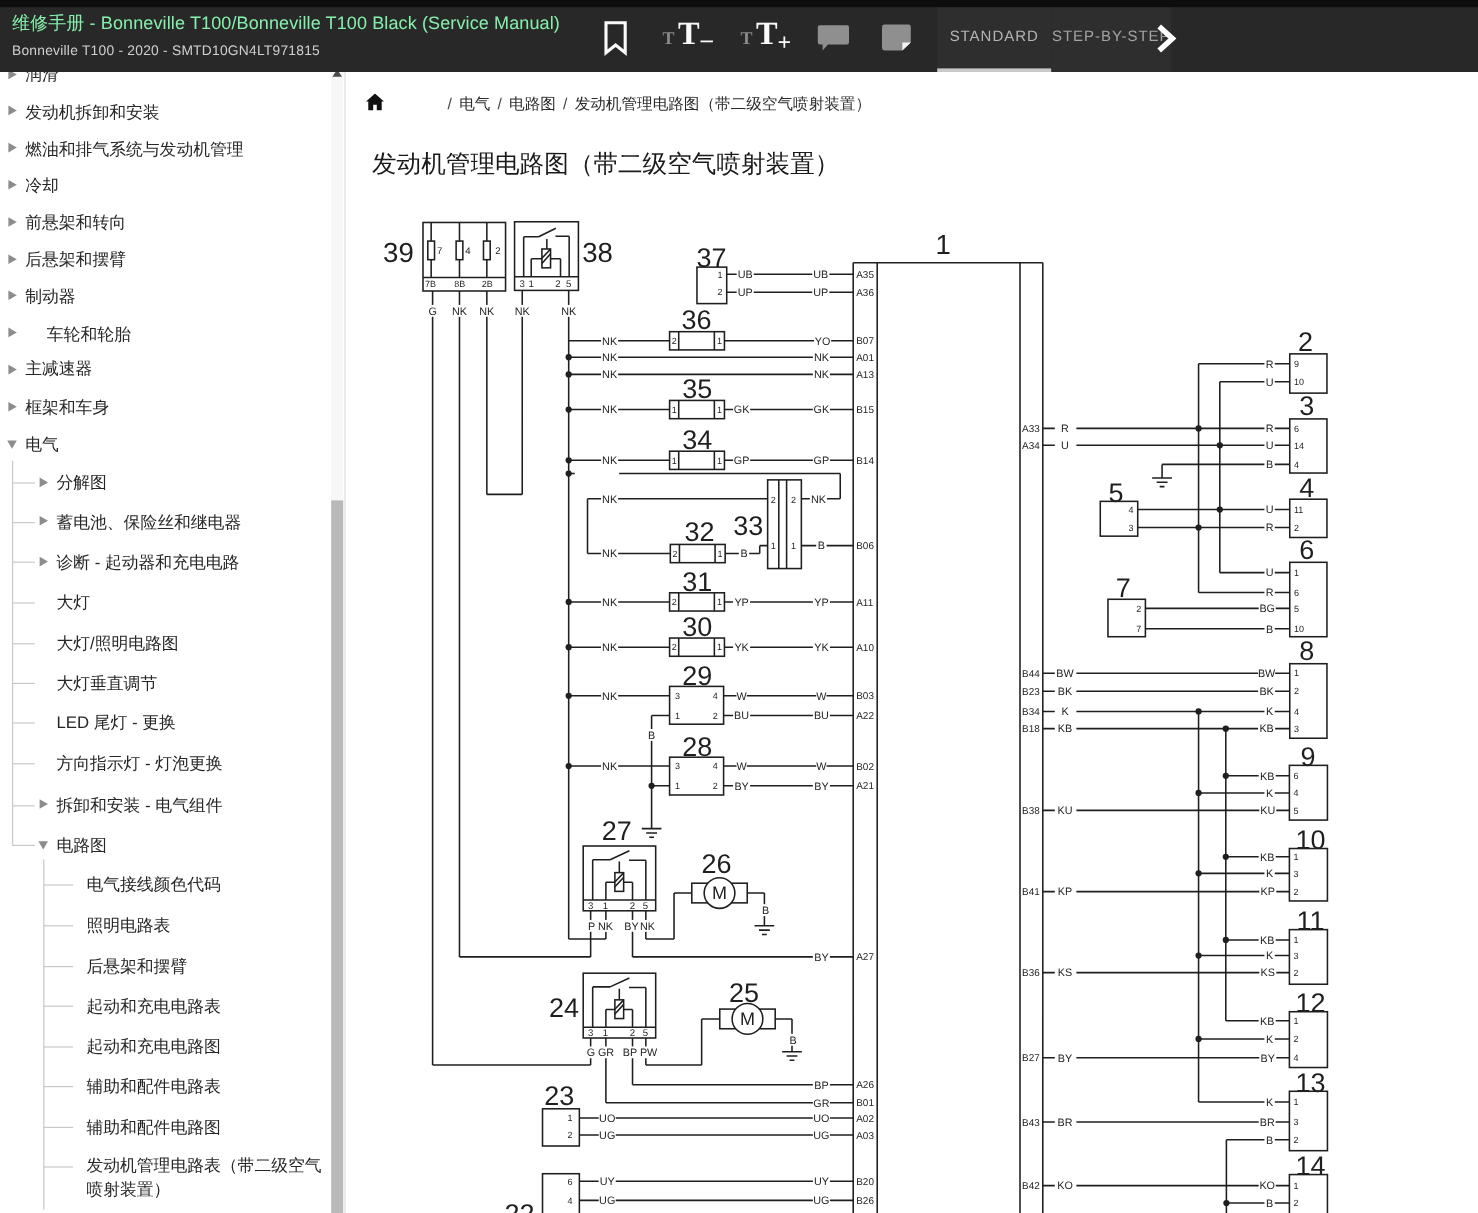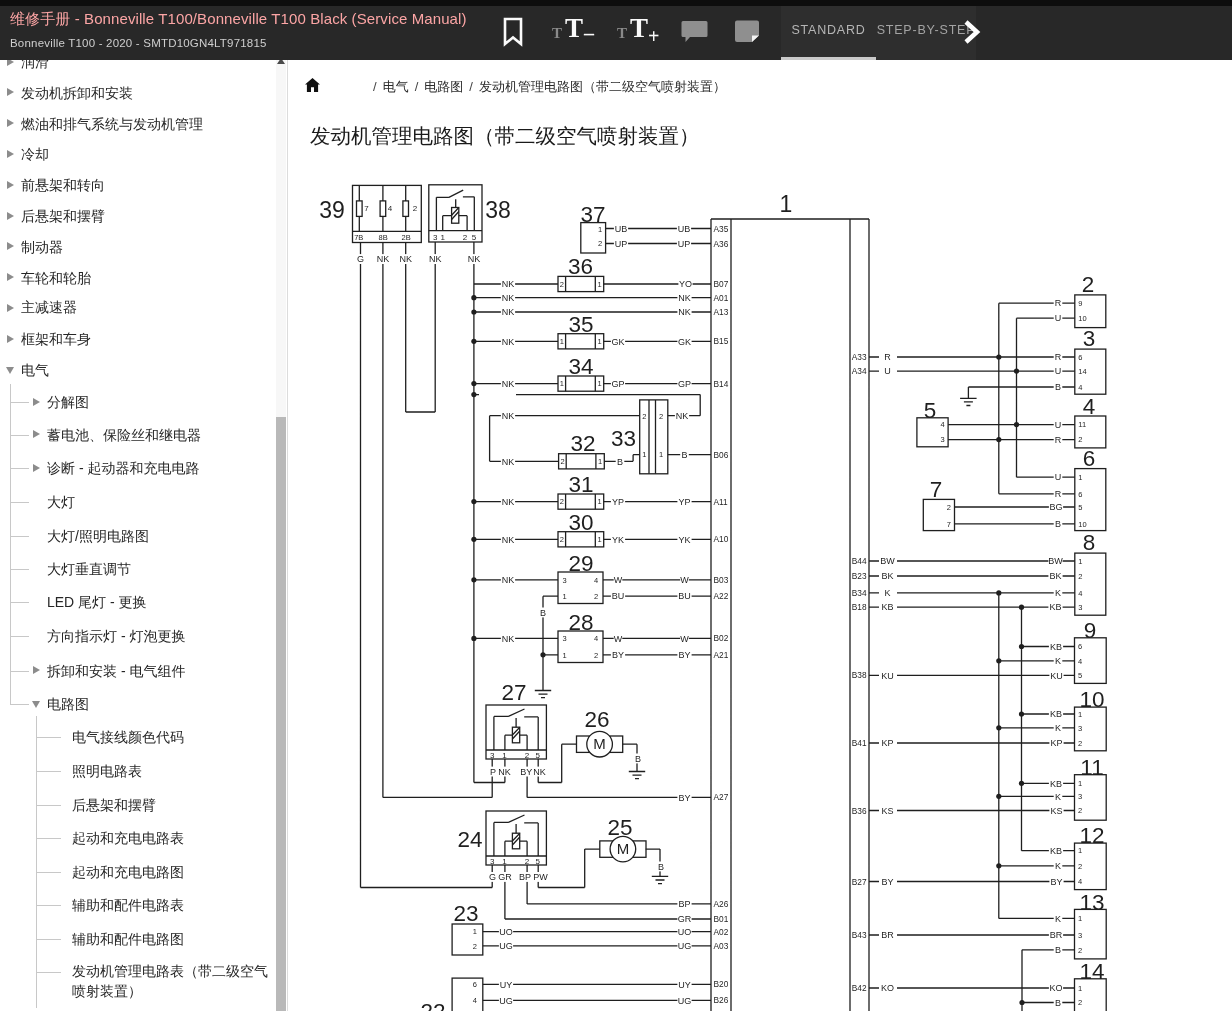--- a/index.html
+++ b/index.html
@@ -3,21 +3,21 @@
 <meta charset="utf-8">
 <title>发动机管理电路图（带二级空气喷射装置）</title>
 <style>
 * { margin:0; padding:0; box-sizing:border-box; }
 html,body { width:1232px; height:1011px; overflow:hidden; background:#fff;
   font-family:"Liberation Sans", sans-serif; }
 #page { position:relative; width:1232px; height:1011px; }
 
 #topstrip { position:absolute; left:0; top:0; width:1232px; height:6px; background:#0d0d0d; z-index:30; }
 #header { position:absolute; left:0; top:0; width:1232px; height:60px; background:#282828; z-index:20; }
-#htitle { position:absolute; left:10px; top:10px; color:#fca5a5; font-size:15px; letter-spacing:.1px; }
+#htitle { position:absolute; left:10px; top:10px; color:#86efac; font-size:15px; letter-spacing:.1px; }
 #hsub { position:absolute; left:10px; top:37px; color:#cfcfcf; font-size:11.5px; letter-spacing:.2px; }
 .tab { position:absolute; top:0; height:60px; color:#b5b5b5; font-size:12.5px; letter-spacing:.8px;
   display:flex; align-items:center; justify-content:center; }
 #tab1 { left:781px; width:95px; background:#2e2e2e; }
 #tab1:after { content:""; position:absolute; left:0; bottom:0; width:95px; height:3.5px; background:#c9c9c9; }
 #tab2 { left:876px; width:100px; background:#2e2e2e; color:#a3a3a3; }
 #search { position:absolute; left:999px; top:14px; width:225px; height:35px; background:#fff; border-radius:1px; }
 #search span { position:absolute; left:47px; top:8px; font-size:14px; color:#4d4d4d; }
 
 #sidebar { position:absolute; left:0; top:0; width:287px; height:1011px; background:#fff; overflow:hidden; z-index:5; }
@@ -76,21 +76,21 @@
 <div class="si" style="left:21px;top:113.6px">燃油和排气系统与发动机管理</div>
 <div style="position:absolute;left:7px;top:149.9px;width:0;height:0;border-left:7px solid #8c8c8c;border-top:4.5px solid transparent;border-bottom:4.5px solid transparent"></div>
 <div class="si" style="left:21px;top:144.4px">冷却</div>
 <div style="position:absolute;left:7px;top:180.7px;width:0;height:0;border-left:7px solid #8c8c8c;border-top:4.5px solid transparent;border-bottom:4.5px solid transparent"></div>
 <div class="si" style="left:21px;top:175.2px">前悬架和转向</div>
 <div style="position:absolute;left:7px;top:211.5px;width:0;height:0;border-left:7px solid #8c8c8c;border-top:4.5px solid transparent;border-bottom:4.5px solid transparent"></div>
 <div class="si" style="left:21px;top:206px">后悬架和摆臂</div>
 <div style="position:absolute;left:7px;top:242.3px;width:0;height:0;border-left:7px solid #8c8c8c;border-top:4.5px solid transparent;border-bottom:4.5px solid transparent"></div>
 <div class="si" style="left:21px;top:236.8px">制动器</div>
 <div style="position:absolute;left:7px;top:273.1px;width:0;height:0;border-left:7px solid #8c8c8c;border-top:4.5px solid transparent;border-bottom:4.5px solid transparent"></div>
-<div class="si" style="left:21px;top:267.6px">车轮和轮胎</div>
+<div class="si" style="left:39px;top:267.6px">车轮和轮胎</div>
 <div style="position:absolute;left:7px;top:303.9px;width:0;height:0;border-left:7px solid #8c8c8c;border-top:4.5px solid transparent;border-bottom:4.5px solid transparent"></div>
 <div class="si" style="left:21px;top:297px">主减速器</div>
 <div style="position:absolute;left:7px;top:334.7px;width:0;height:0;border-left:7px solid #8c8c8c;border-top:4.5px solid transparent;border-bottom:4.5px solid transparent"></div>
 <div class="si" style="left:21px;top:329.2px">框架和车身</div>
 <div style="position:absolute;left:6px;top:367px;width:0;height:0;border-top:7px solid #8c8c8c;border-left:4.5px solid transparent;border-right:4.5px solid transparent"></div>
 <div class="si" style="left:21px;top:360px">电气</div>
 <div class="tl" style="left:10px;top:384px;width:1px;height:319.5px"></div>
 <div class="tl" style="left:10px;top:402px;width:19px;height:1px"></div>
 <div style="position:absolute;left:33px;top:397.5px;width:0;height:0;border-left:7px solid #8c8c8c;border-top:4.5px solid transparent;border-bottom:4.5px solid transparent"></div>
 <div class="si" style="left:47px;top:392px">分解图</div>

